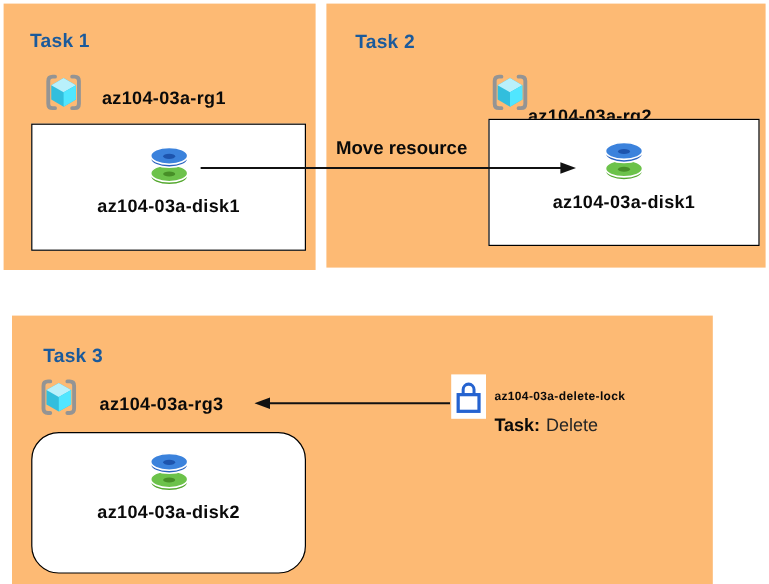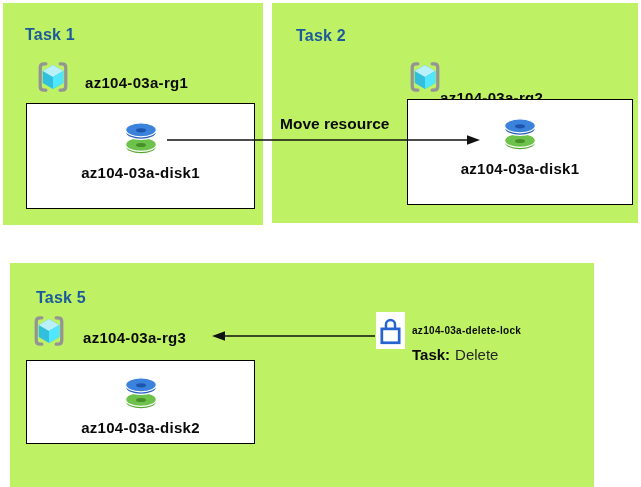--- a/index.html
+++ b/index.html
@@ -2,21 +2,21 @@
 <html><head>
 <meta charset="utf-8">
 <style>
   html,body{margin:0;padding:0;background:#ffffff;}
   #stage{
     position:relative;width:641px;height:487px;overflow:hidden;
     background:#ffffff;
     font-family:"Liberation Sans","DejaVu Sans",sans-serif;
     color:#000;
   }
-  .panel{position:absolute;background:#bef264;text-decoration:underline;}
+  .panel{position:absolute;background:#fdba74;text-decoration:underline;}
   #task1-panel{left:3px;top:3px;width:260px;height:222px;}
   #task2-panel{left:272px;top:3px;width:366px;height:220px;}
   #task3-panel{left:10px;top:263px;width:584px;height:224px;}
   .task-title{
     position:absolute;font-size:16px;font-weight:bold;color:#1b5a9b;
     letter-spacing:.2px;white-space:nowrap;
   }
   #task1-panel .task-title{left:22px;top:10px;}
   #task2-panel .task-title{left:24px;top:11px;}
   #task3-panel .task-title{left:26px;top:13px;}
@@ -30,21 +30,21 @@
   }
   #task1-panel .rg-label{left:82px;top:71px;}
   #task2-panel .rg-label{left:168px;top:66px;margin-top:20px;}
   #task3-panel .rg-label{left:73px;top:66px;}
   .disk-box{
     position:absolute;background:#ffffff;border:1.5px solid #000;
     box-sizing:border-box;display:flex;flex-direction:column;align-items:center;
   }
   #task1-panel .disk-box{left:23px;top:100px;width:229px;height:106px;}
   #task2-panel .disk-box{left:135px;top:96px;width:226px;height:106px;}
-  #task3-panel .disk-box{left:16px;top:97px;width:229px;height:84px;}
+  #task3-panel .disk-box{left:16px;top:97px;width:229px;height:118px;border-radius:23px;}
   .disk-box .disk-icon{width:34px;height:36px;margin-top:16px;}
   #task3-panel .disk-box .disk-icon{margin-top:14px;}
   .disk-label{
     font-size:15px;font-weight:bold;letter-spacing:.3px;margin-top:8px;
     white-space:nowrap;color:#0a0a0a;
   }
   .arrow{position:absolute;}
   #move-arrow{left:167px;top:133px;}
   #lock-arrow{left:212px;top:329px;}
   #move-label{
@@ -133,21 +133,21 @@
     </div>
   </section>
 
   <span id="move-label">Move resource</span>
   <svg id="move-arrow" class="arrow" width="313" height="14" viewBox="0 0 313 14">
     <line x1="0" y1="7" x2="301" y2="7" stroke="#111111" stroke-width="1.6"></line>
     <polygon points="300,2.2 313,7 300,11.8" fill="#111111"></polygon>
   </svg>
 
   <section class="panel" id="task3-panel">
-    <h2 class="task-title">Task 5</h2>
+    <h2 class="task-title">Task 3</h2>
     <span class="rg-icon">
       <svg width="40" height="40" viewBox="0 0 42 42">
           <use href="#sym-rg"></use>
         </svg>
     </span>
     <span class="rg-label">az104-03a-rg3</span>
     <div class="disk-box">
       <span class="disk-icon">
         <svg width="34" height="36" viewBox="0 0 34 36">
             <use href="#sym-disk"></use>

